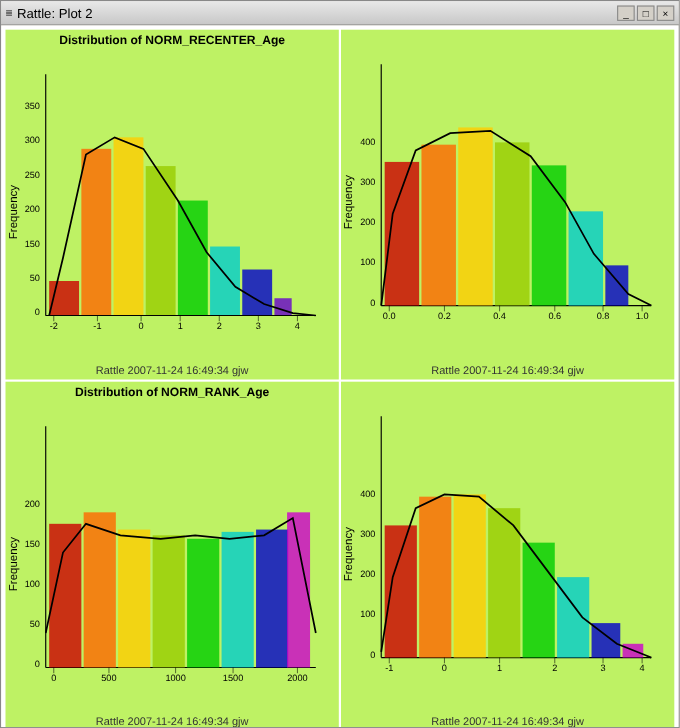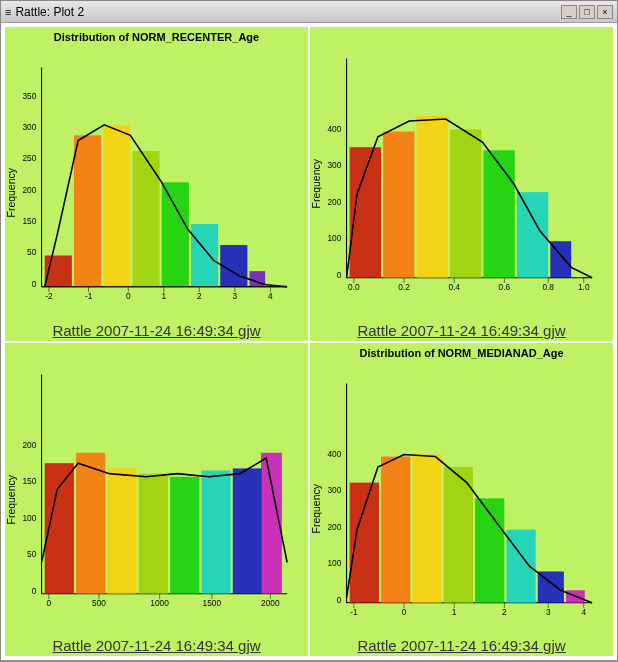--- a/index.html
+++ b/index.html
@@ -86,25 +86,24 @@
       font-weight: bold;
       margin-bottom: 2px;
       margin-top: 4px;
     }
     .plot-area {
       width: 100%;
       flex: 1;
       position: relative;
     }
     .plot-caption {
-      font-size: 15px;
+      font-size: 10px;
       color: #333;
-      margin-top: 2px;
+      margin-top: 12px;
       margin-bottom: 2px;
-      text-decoration: underline;
     }
     .toolbar {
       height: 36px;
       background: #d4d0c8;
       border-top: 1px solid #999;
       display: flex;
       align-items: center;
       padding: 0 8px;
       gap: 4px;
       flex-shrink: 0;
@@ -240,20 +239,21 @@
               <line x1="186" y1="230" x2="186" y2="235"></line>
               <line x1="228" y1="230" x2="228" y2="235"></line>
               <line x1="262" y1="230" x2="262" y2="235"></line>
             </g>
           </svg>
         </div>
         <div class="plot-caption">Rattle 2007-11-24 16:49:34 gjw</div>
       </div>
 
       <div class="plot-cell">
+        <div class="plot-title">Distribution of NORM_RANK_Age</div>
         <div class="plot-area">
           <svg class="plot-svg" viewBox="0 0 290 260">
             <text x="10" y="140" font-size="10" transform="rotate(-90,10,140)" text-anchor="middle">Frequency</text>
             <text x="30" y="230" font-size="8" text-anchor="end">0</text>
             <text x="30" y="195" font-size="8" text-anchor="end">50</text>
             <text x="30" y="160" font-size="8" text-anchor="end">100</text>
             <text x="30" y="125" font-size="8" text-anchor="end">150</text>
             <text x="30" y="90" font-size="8" text-anchor="end">200</text>
             <line x1="35" y1="230" x2="270" y2="230" stroke="black" stroke-width="1"></line>
             <line x1="35" y1="20" x2="35" y2="230" stroke="black" stroke-width="1"></line>
@@ -280,21 +280,20 @@
               <line x1="148" y1="230" x2="148" y2="235"></line>
               <line x1="198" y1="230" x2="198" y2="235"></line>
               <line x1="254" y1="230" x2="254" y2="235"></line>
             </g>
           </svg>
         </div>
         <div class="plot-caption">Rattle 2007-11-24 16:49:34 gjw</div>
       </div>
 
       <div class="plot-cell">
-        <div class="plot-title">Distribution of NORM_MEDIANAD_Age</div>
         <div class="plot-area">
           <svg class="plot-svg" viewBox="0 0 290 260">
             <text x="10" y="140" font-size="10" transform="rotate(-90,10,140)" text-anchor="middle">Frequency</text>
             <text x="30" y="230" font-size="8" text-anchor="end">0</text>
             <text x="30" y="195" font-size="8" text-anchor="end">100</text>
             <text x="30" y="160" font-size="8" text-anchor="end">200</text>
             <text x="30" y="125" font-size="8" text-anchor="end">300</text>
             <text x="30" y="90" font-size="8" text-anchor="end">400</text>
             <line x1="35" y1="230" x2="270" y2="230" stroke="black" stroke-width="1"></line>
             <line x1="35" y1="20" x2="35" y2="230" stroke="black" stroke-width="1"></line>

